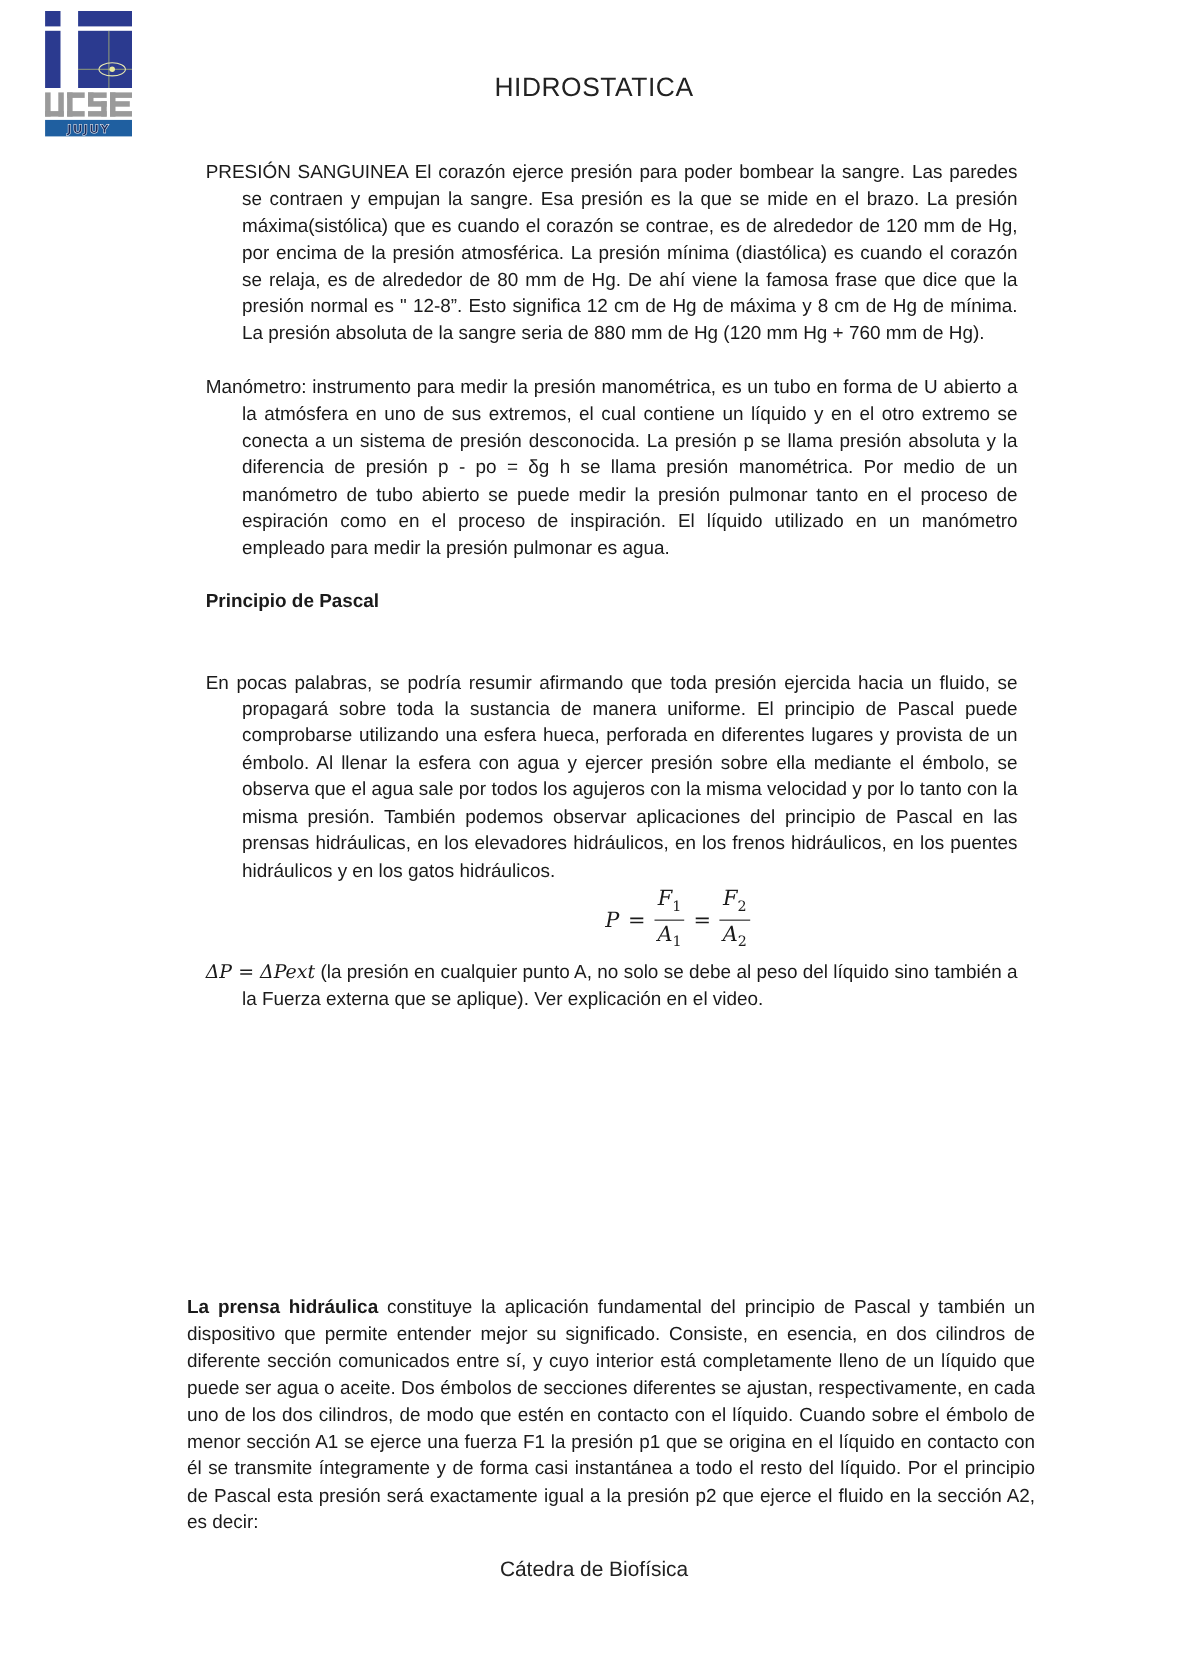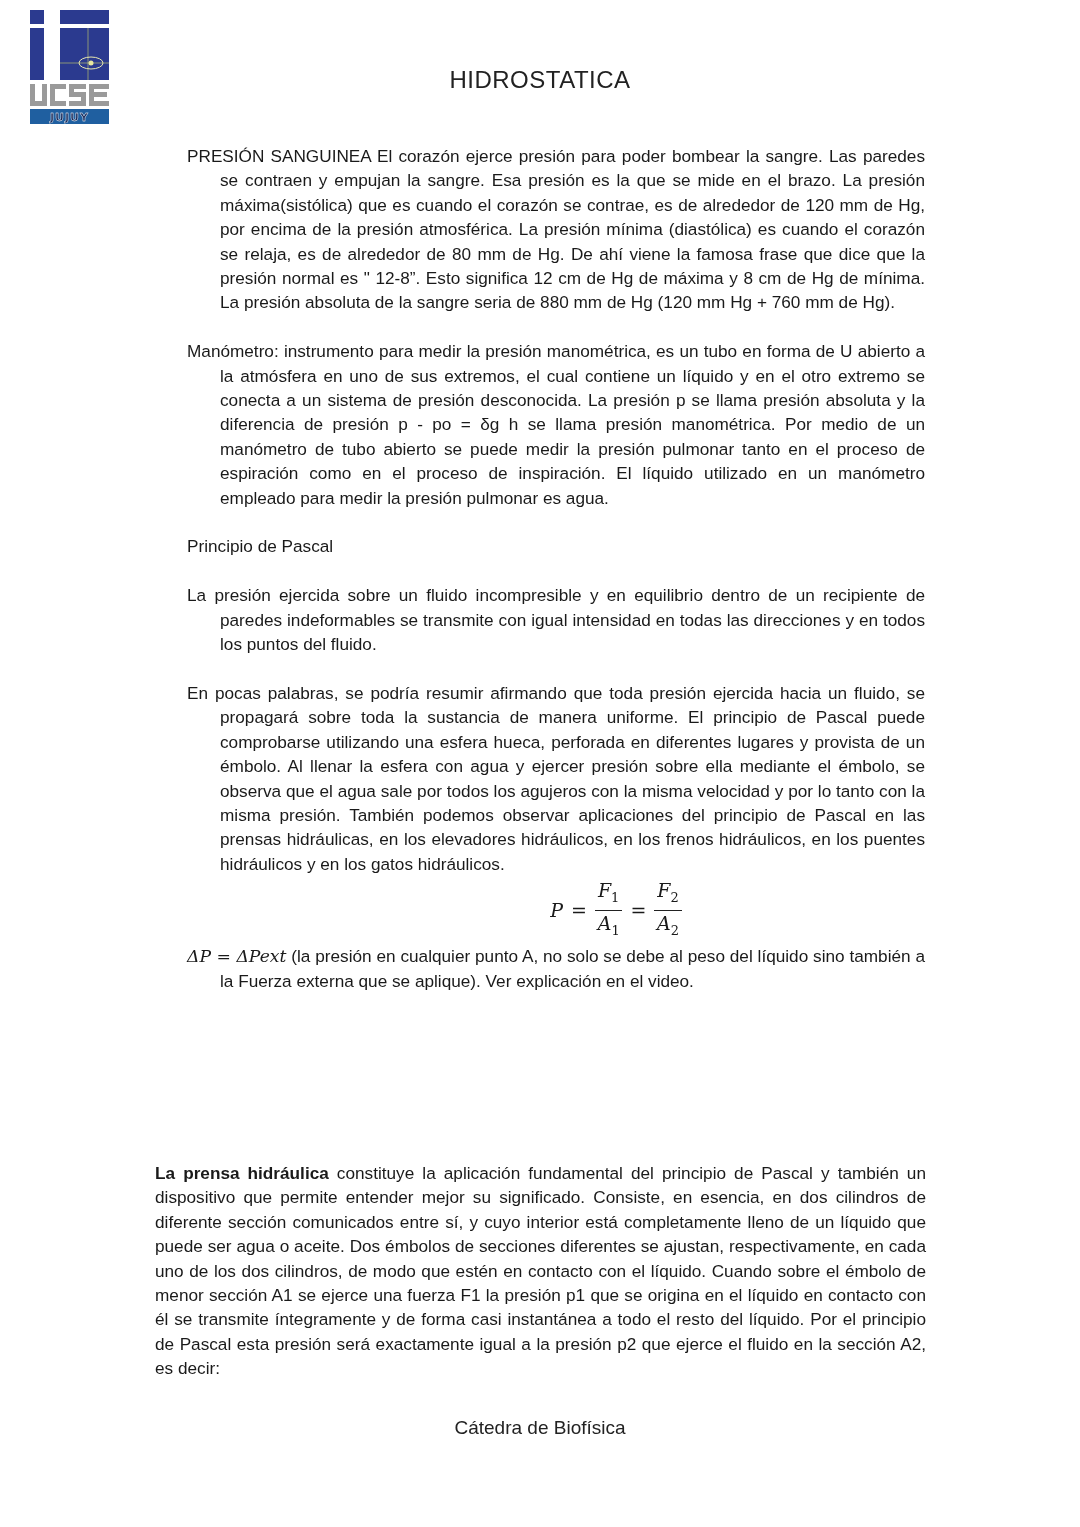--- a/index.html
+++ b/index.html
@@ -1,34 +1,34 @@
 <!DOCTYPE html>
 <html><head>
 <meta charset="utf-8">
 <style>
   html, body { margin:0; padding:0; background:#ffffff; }
   body { width:1080px; height:1527px; position:relative; overflow:hidden;
          font-family:"Liberation Sans", sans-serif; color:#1a1a1a; }
-  .logo { position:absolute; left:28px; top:8px; width:83px; height:117px; }
+  .logo { position:absolute; left:39px; top:8px; width:83px; height:117px; }
   .header-title { position:absolute; left:0; width:1080px; top:66px; text-align:center;
          font-size:24px; letter-spacing:0.5px; color:#222; }
   .content { position:absolute; left:187px; width:738px; top:130px;
          font-size:17.2px; line-height:24.4px;margin-top:14px; }
   .para { text-align:justify; padding-left:33px; text-indent:-33px; margin:0; }
   .gap { height:24.4px; }
-  .heading { font-weight:normal; margin:0; }
+  .heading { font-weight:bold; margin:0; }
   .eq { text-align:center; font-family:"DejaVu Serif", serif; font-style:italic;
         font-size:19px; height:68px; display:flex; align-items:center; justify-content:center; gap:8px; padding-left:120px; }
   .frac { display:inline-flex; flex-direction:column; align-items:center; line-height:24px; }
   .frac .num { border-bottom:1.5px solid #222; padding:0 3px; }
   .frac sub { font-style:normal; font-size:13px; }
   .eqop { font-style:normal; }
   .mathinline { font-family:"DejaVu Serif", serif; font-style:italic; }
   .prensa { position:absolute; left:154px; width:771px; top:1160px;
-         font-size:17.2px; line-height:24.4px; text-align:justify; margin:1px; }
+         font-size:17.2px; line-height:24.4px; text-align:justify; margin:16px; }
   .footer { position:absolute; left:0; width:1080px; top:1416px; text-align:center;
          font-family:Liberation Sans, sans-serif; font-size:19px; line-height:24px; color:#222; }
 </style>
 </head>
 <body>
 
 <div class="logo">
   <svg width="83" height="117" viewBox="0 0 83 117">
     <rect x="0" y="0" width="83" height="117" fill="#ffffff"></rect>
     <rect x="2" y="2" width="14" height="14" fill="#2b3a8f"></rect>
@@ -67,21 +67,20 @@
 
 <div class="header-title">HIDROSTATICA</div>
 
 <div class="content">
   <p class="para">PRESIÓN SANGUINEA El corazón ejerce presión para poder bombear la sangre. Las paredes se contraen y empujan la sangre. Esa presión es la que se mide en el brazo. La presión máxima(sistólica) que es cuando el corazón se contrae, es de alrededor de 120 mm de Hg, por encima de la presión atmosférica. La presión mínima (diastólica) es cuando el corazón se relaja, es de alrededor de 80 mm de Hg. De ahí viene la famosa frase que dice que la presión normal es " 12-8”. Esto significa 12 cm de Hg de máxima y 8 cm de Hg de mínima. La presión absoluta de la sangre seria de 880 mm de Hg (120 mm Hg + 760 mm de Hg).</p>
   <div class="gap"></div>
   <p class="para">Manómetro: instrumento para medir la presión manométrica, es un tubo en forma de U abierto a la atmósfera en uno de sus extremos, el cual contiene un líquido y en el otro extremo se conecta a un sistema de presión desconocida.  La presión p se llama presión absoluta y la diferencia de presión p - po = δg h se llama presión manométrica. Por medio de un manómetro de tubo abierto se puede medir la presión pulmonar tanto en el proceso de espiración como en el proceso de inspiración. El líquido utilizado en un manómetro empleado para medir la presión pulmonar es agua.</p>
   <div class="gap"></div>
   <p class="heading">Principio de Pascal</p>
   <div class="gap"></div>
-  <p class="para">La presión ejercida sobre un fluido incompresible y en equilibrio dentro de un recipiente de paredes indeformables se transmite con igual intensidad en todas las direcciones y en todos los puntos del fluido.</p>
   <div class="gap"></div>
   <p class="para">En pocas palabras, se podría resumir afirmando que toda presión ejercida hacia un fluido, se propagará sobre toda la sustancia de manera uniforme.  El principio de Pascal puede comprobarse utilizando una esfera hueca, perforada en diferentes lugares y provista de un émbolo. Al llenar la esfera con agua y ejercer presión sobre ella mediante el émbolo, se observa que el agua sale por todos los agujeros con la misma velocidad y por lo tanto con la misma presión. También podemos observar aplicaciones del principio de Pascal en las prensas hidráulicas, en los elevadores hidráulicos, en los frenos hidráulicos, en los puentes hidráulicos y en los gatos hidráulicos.</p>
 
   <div class="eq">
     <span>P</span>
     <span class="eqop">=</span>
     <span class="frac">
       <span class="num"><span>F</span><sub>1</sub></span>
       <span class="den"><span>A</span><sub>1</sub></span>
     </span>

